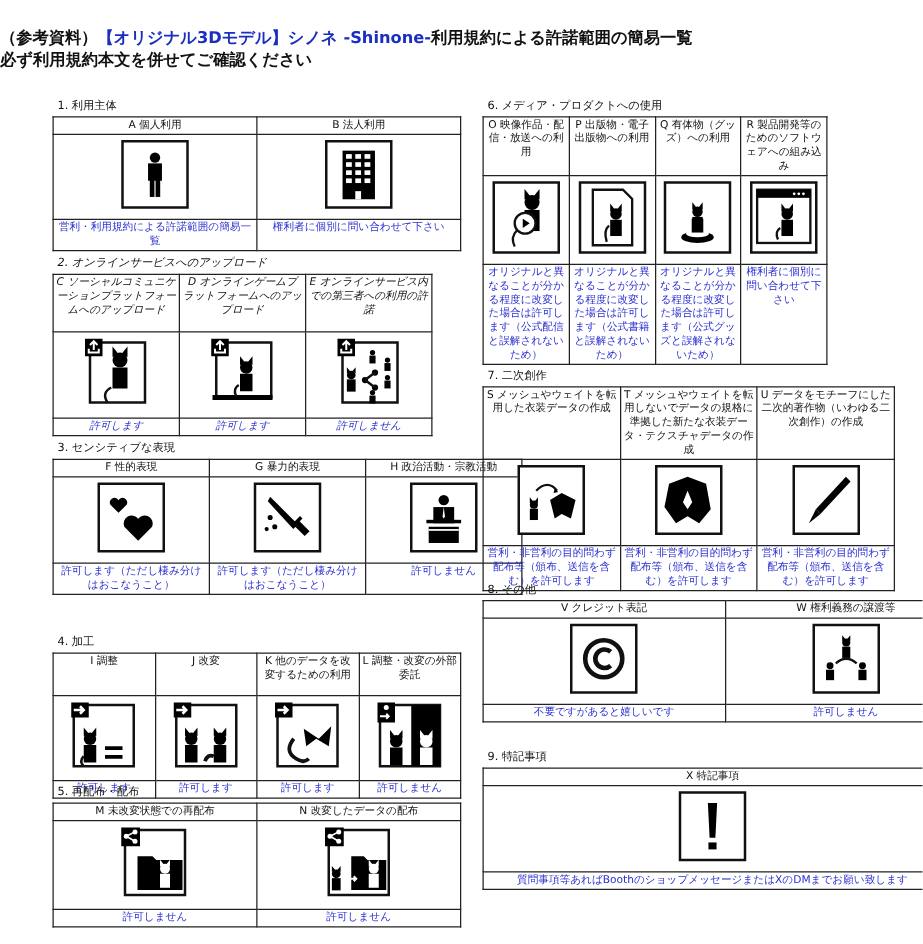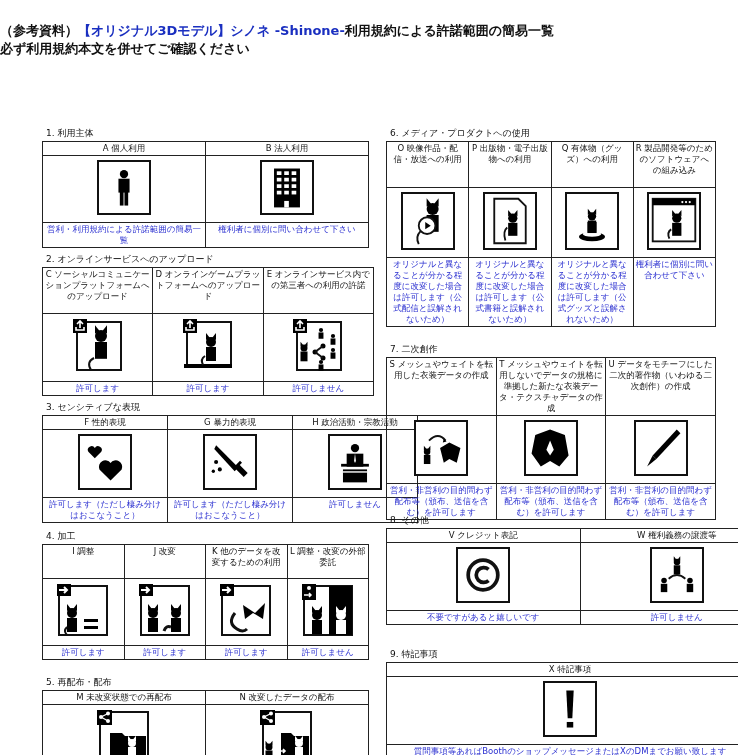--- a/index.html
+++ b/index.html
@@ -1,21 +1,21 @@
 <!DOCTYPE html>
 <html><head>
 <meta charset="utf-8">
 <style>
   html,body{margin:0;padding:0;background:#fff;}
   body{width:738px;height:755px;position:relative;overflow:hidden;font-family:"DejaVu Sans","Liberation Sans",sans-serif;color:#111;}
   .title{position:absolute;left:0;width:738px;text-align:left;font-weight:bold;font-size:13px;line-height:17px;}
   .t1{top:22px;}
   .t2{top:40px;}
   .title .blue{color:#1a2fc0;}
-  .sec{position:absolute;margin-top:48px;}
+  .sec{position:absolute;}
   .sec-h{font-size:9px;line-height:12px;margin:0 0 2px 4px;}
   table{border-collapse:collapse;table-layout:fixed;width:100%;}
   td{border:1.5px solid #222;padding:1px 2px;font-size:8.5px;line-height:11px;text-align:center;vertical-align:top;}
   td.head{color:#111;text-align:center;}
   td.iconc{height:auto;padding:4px 0;vertical-align:middle;}
   td.res{color:#2a2fd0;}
   .ib{display:inline-block;border:2px solid #111;background:#fff;box-sizing:border-box;}
   .ib svg{display:block;width:100%;height:100%;}
 </style>
 </head>
@@ -85,21 +85,21 @@
               </svg></span></td>
     </tr>
     <tr>
       <td class="res">営利・利用規約による許諾範囲の簡易一覧</td>
       <td class="res">権利者に個別に問い合わせて下さい</td>
     </tr>
   </tbody>
     </table>
 </div>
 
-<div class="sec" style="left:42px;top:205px;width:332px;">
+<div class="sec" style="left:42px;top:205px;width:304px;font-style:italic;">
   <div class="sec-h">2. オンラインサービスへのアップロード</div>
   <table>
     <tbody>
         <tr style="height:46px">
       <td class="head">C ソーシャルコミュニケーションプラットフォームへのアップロード</td>
       <td class="head">D オンラインゲームプラットフォームへのアップロード</td>
       <td class="head">E オンラインサービス内での第三者への利用の許諾</td>
     </tr>
     <tr>
       <td class="iconc"><span class="ib" style="width:54px;height:56px;border:none"><svg viewBox="0 0 54 56">
@@ -185,21 +185,21 @@
     </tr>
     <tr>
       <td class="res">許可します（ただし棲み分けはおこなうこと）</td>
       <td class="res">許可します（ただし棲み分けはおこなうこと）</td>
       <td class="res">許可しません</td>
     </tr>
   </tbody>
     </table>
 </div>
 
-<div class="sec" style="left:42px;top:482px;width:327px;">
+<div class="sec" style="left:42px;top:508px;width:327px;">
   <div class="sec-h">4. 加工</div>
   <table>
     <tbody>
         <tr style="height:34px">
       <td class="head">I 調整</td>
       <td class="head">J 改変</td>
       <td class="head">K 他のデータを改変するための利用</td>
       <td class="head">L 調整・改変の外部委託</td>
     </tr>
     <tr>
@@ -293,21 +293,21 @@
               </svg></span></td>
     </tr>
     <tr>
       <td class="res">許可しません</td>
       <td class="res">許可しません</td>
     </tr>
   </tbody>
     </table>
 </div>
 
-<div class="sec" style="left:386px;top:79px;width:330px;">
+<div class="sec" style="left:386px;top:79px;width:276px;">
   <div class="sec-h">6. メディア・プロダクトへの使用</div>
   <table>
     <tbody>
         <tr style="height:46px">
       <td class="head">O 映像作品・配信・放送への利用</td>
       <td class="head">P 出版物・電子出版物への利用</td>
       <td class="head">Q 有体物（グッズ）への利用</td>
       <td class="head">R 製品開発等のためのソフトウェアへの組み込み</td>
     </tr>
     <tr>

